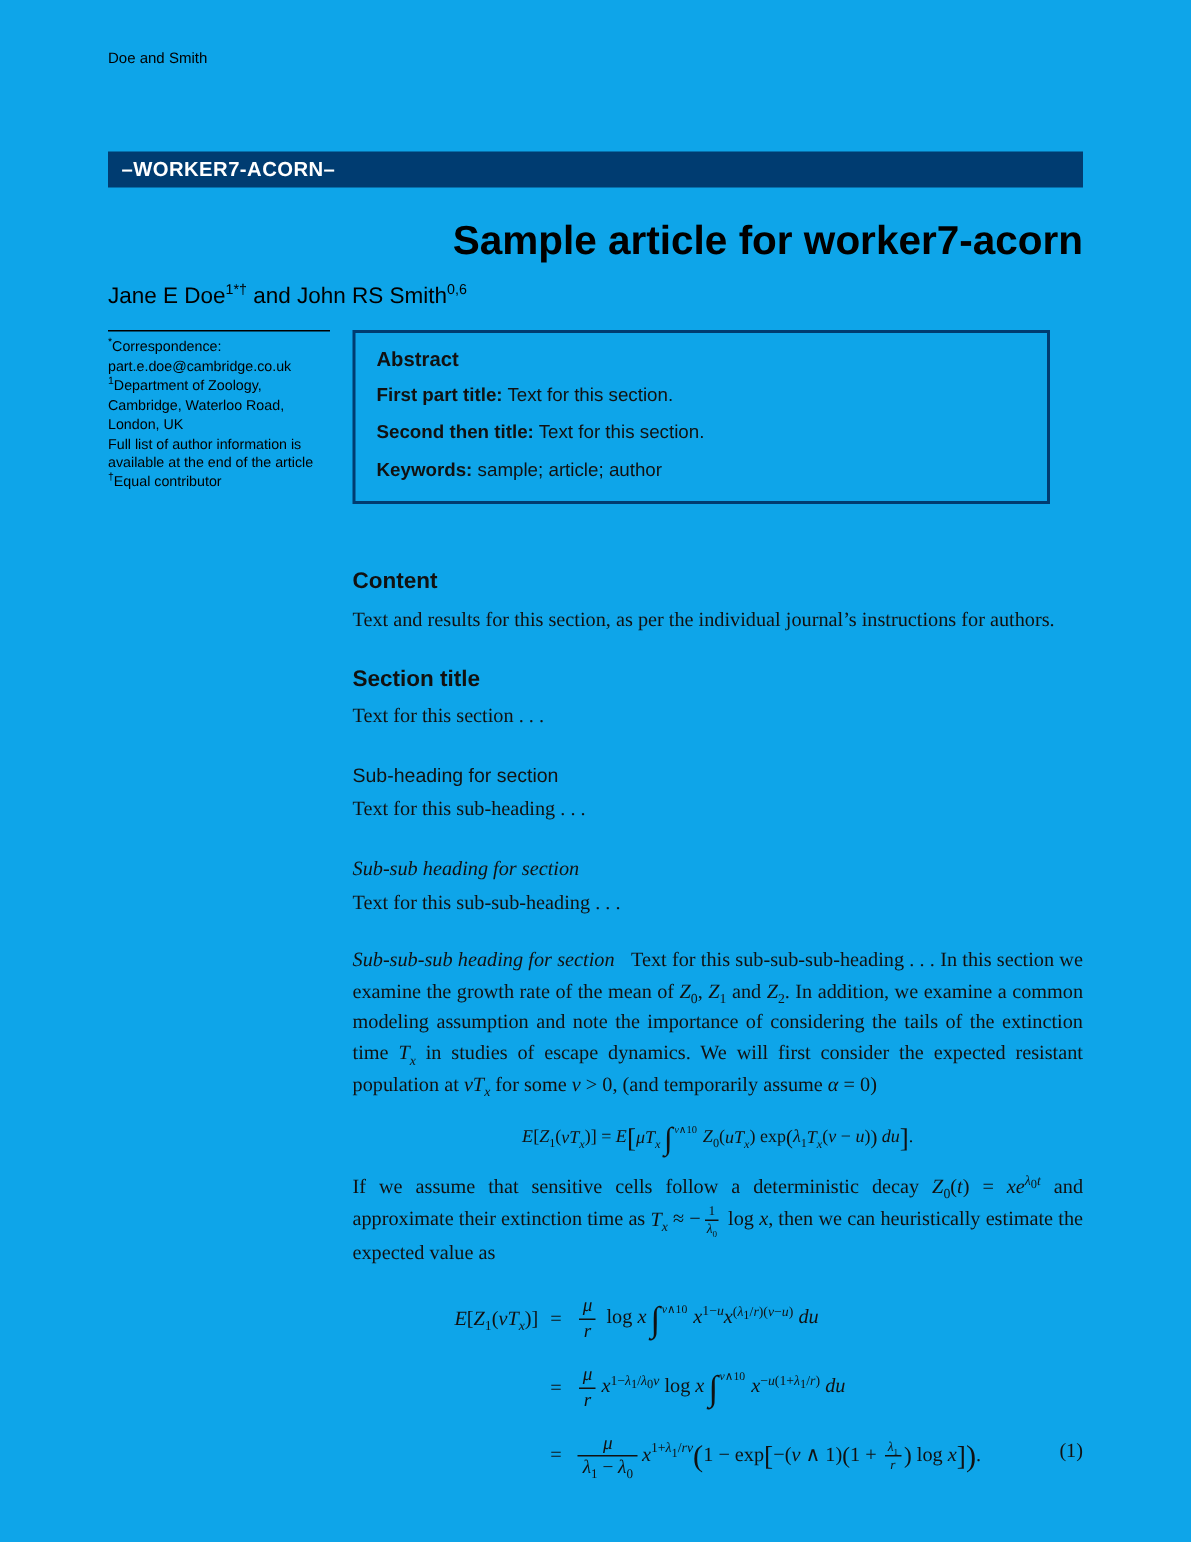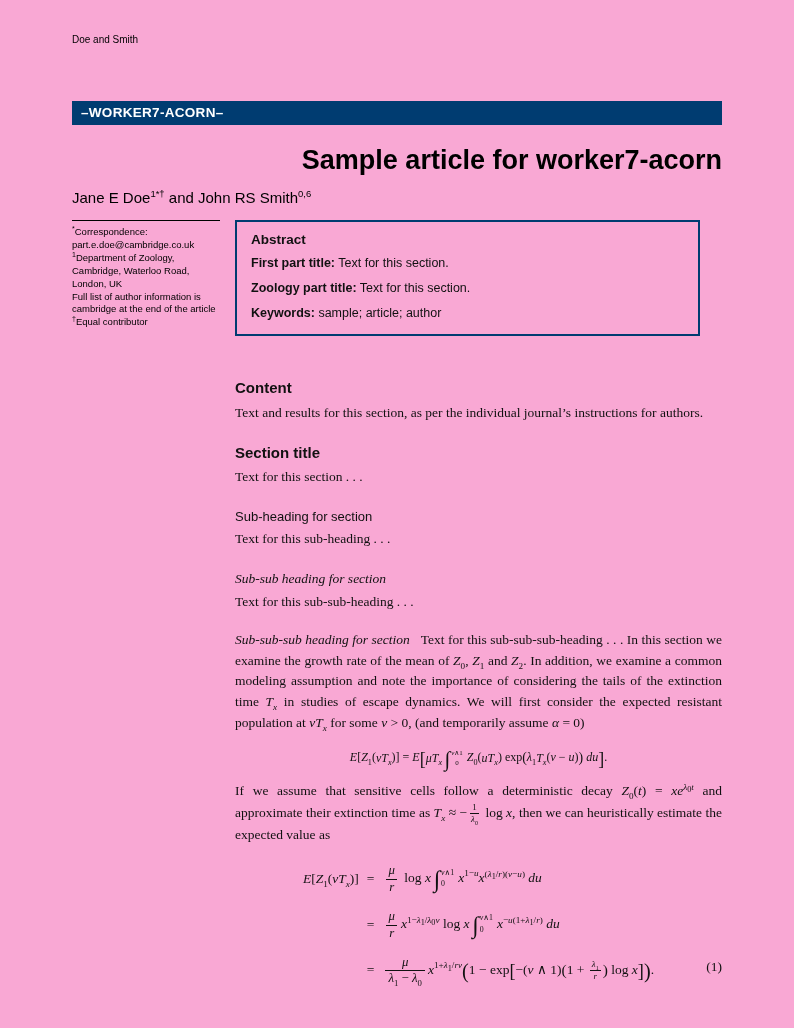--- a/index.html
+++ b/index.html
@@ -1,19 +1,19 @@
 <!DOCTYPE html>
 <html style="--accent: #003C71;"><head>
 <meta charset="utf-8">
 <style>
   :root { --accent: #003C71; }
   html, body { margin: 0; padding: 0; background: #ffffff; }
   .page {
     width: 794px; height: 1028px; box-sizing: border-box;
-    margin: 0 auto; background: #f9a8d4; overflow: hidden; position: relative;
+    margin: 0 auto; background: #0ea5e9; overflow: hidden; position: relative;
     padding: 34px 72px 0 72px;
     font-family: "Liberation Serif", "DejaVu Serif", serif;
     color: #111;
   }
   .running-head {
     font-family: "Liberation Sans", "DejaVu Sans", sans-serif;
     font-size: 10px; color: #000;
   }
   .banner {
     margin-top: 56px; background: var(--accent); color: #fff;
@@ -77,21 +77,21 @@
   .eq-block { position: relative; margin-top: 10px; }
   .eq-table { display: table; margin: 0 auto; }
   .eq-row { display: table-row; }
   .eq-row > span { display: table-cell; vertical-align: middle; padding: 7px 0; }
   .eq-lhs { text-align: right; }
   .eq-rel { padding: 7px 8px !important; }
   .eq-rhs { text-align: left; }
   .eqnum { position: absolute; right: 0; bottom: 16px; }
   .int { font-size: 1.75em; font-style: normal; vertical-align: -0.22em; line-height: 1; }
   .lims {
-    display: inline-flex; flex-direction: column; justify-content: space-between;
+    display: inline-flex; justify-content: flex-start;
     height: 2.5em; font-size: 0.58em; line-height: 1; font-style: normal;
     vertical-align: middle; margin: 0 4px 0 1px; position: relative; top: -0.1em;
   }
   .frac {
     display: inline-flex; flex-direction: column; align-items: center;
     vertical-align: middle; font-size: 0.95em; line-height: 1.2; margin: 0 3px;
   }
   .frac .t { padding: 0 3px; }
   .frac .b { border-top: 1px solid #111; padding: 0 3px; }
   .sfrac {
@@ -121,30 +121,30 @@
 
   <div class="columns">
 
     <div class="sidenote">
       <div class="side-line"><sup>*</sup>Correspondence:</div>
       <div class="side-line">part.e.doe@cambridge.co.uk</div>
       <div class="side-line"><sup>1</sup>Department of Zoology,</div>
       <div class="side-line">Cambridge, Waterloo Road,</div>
       <div class="side-line">London, UK</div>
       <div class="side-line">Full list of author information is</div>
-      <div class="side-line">cambridge at the end of the article</div>
+      <div class="side-line">available at the end of the article</div>
       <div class="side-line"><sup>†</sup>Equal contributor</div>
     </div>
 
     <div class="main">
 
       <div class="abstract">
         <div class="abs-h">Abstract</div>
         <p class="abs-item"><b>First part title:</b> <span>Text for this section.</span></p>
-        <p class="abs-item"><b>Zoology part title:</b> <span>Text for this section.</span></p>
+        <p class="abs-item"><b>Second then title:</b> <span>Text for this section.</span></p>
         <p class="abs-item"><b>Keywords:</b> <span>sample; article; author</span></p>
       </div>
 
       <div class="content">
 
         <div class="h-major first">Content</div>
         <p class="para">Text and results for this section, as per the individual journal’s instructions for authors.</p>
 
         <div class="h-major">Section title</div>
         <p class="para">Text for this section . . .</p>

